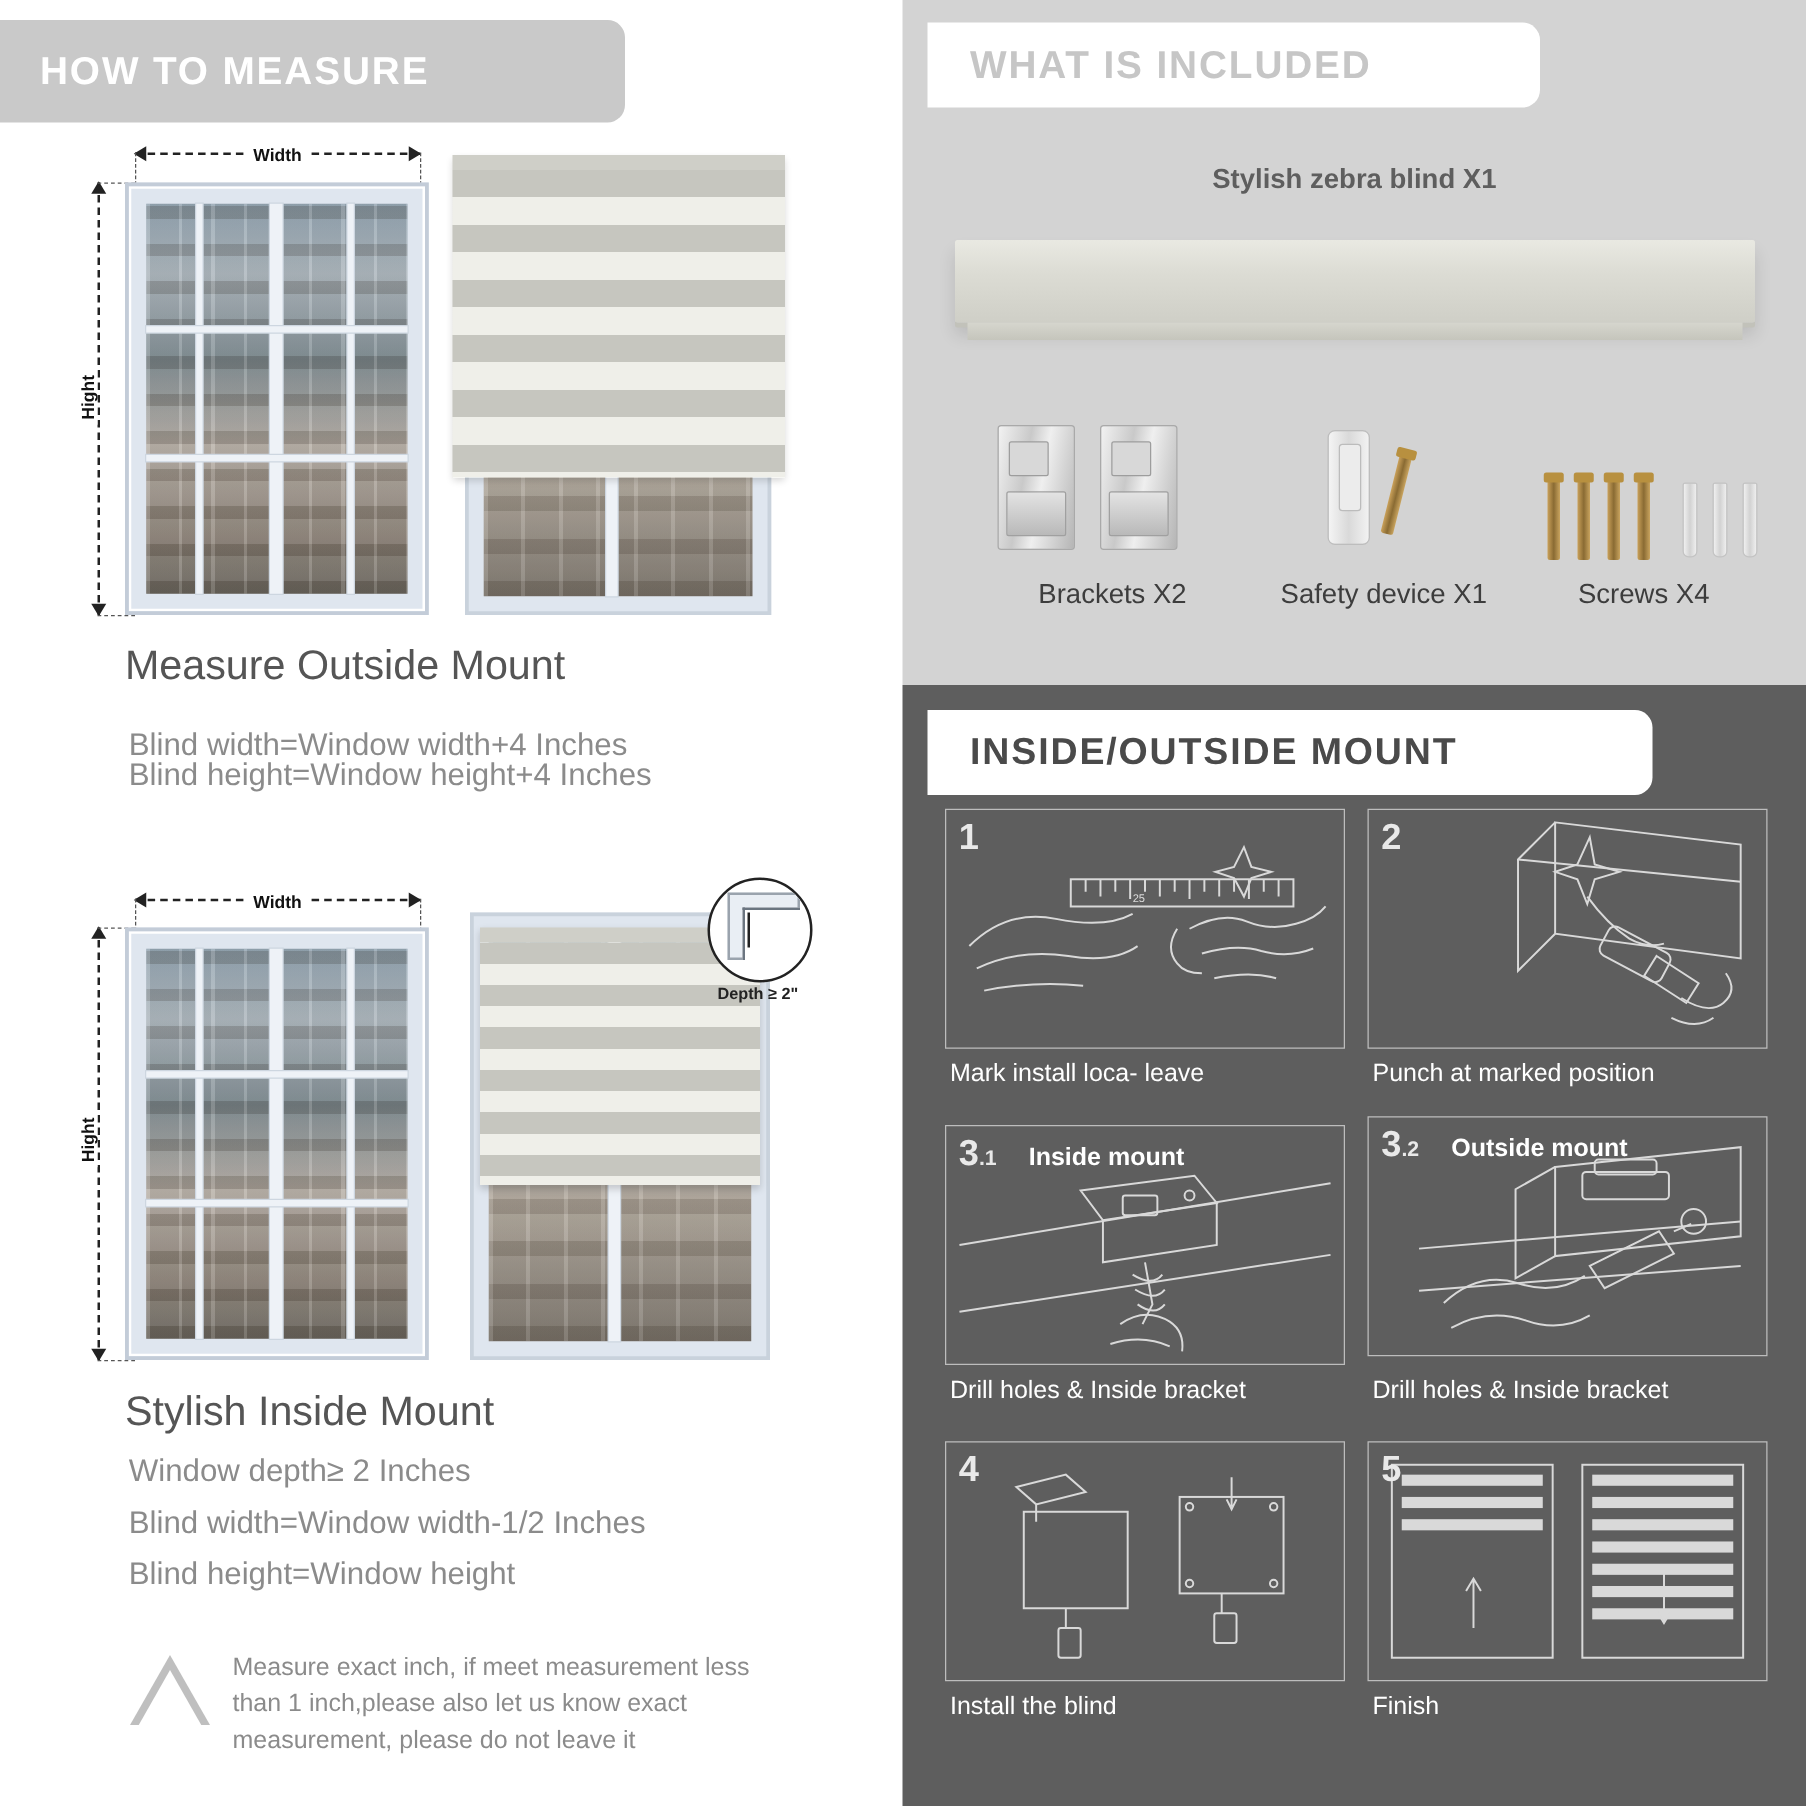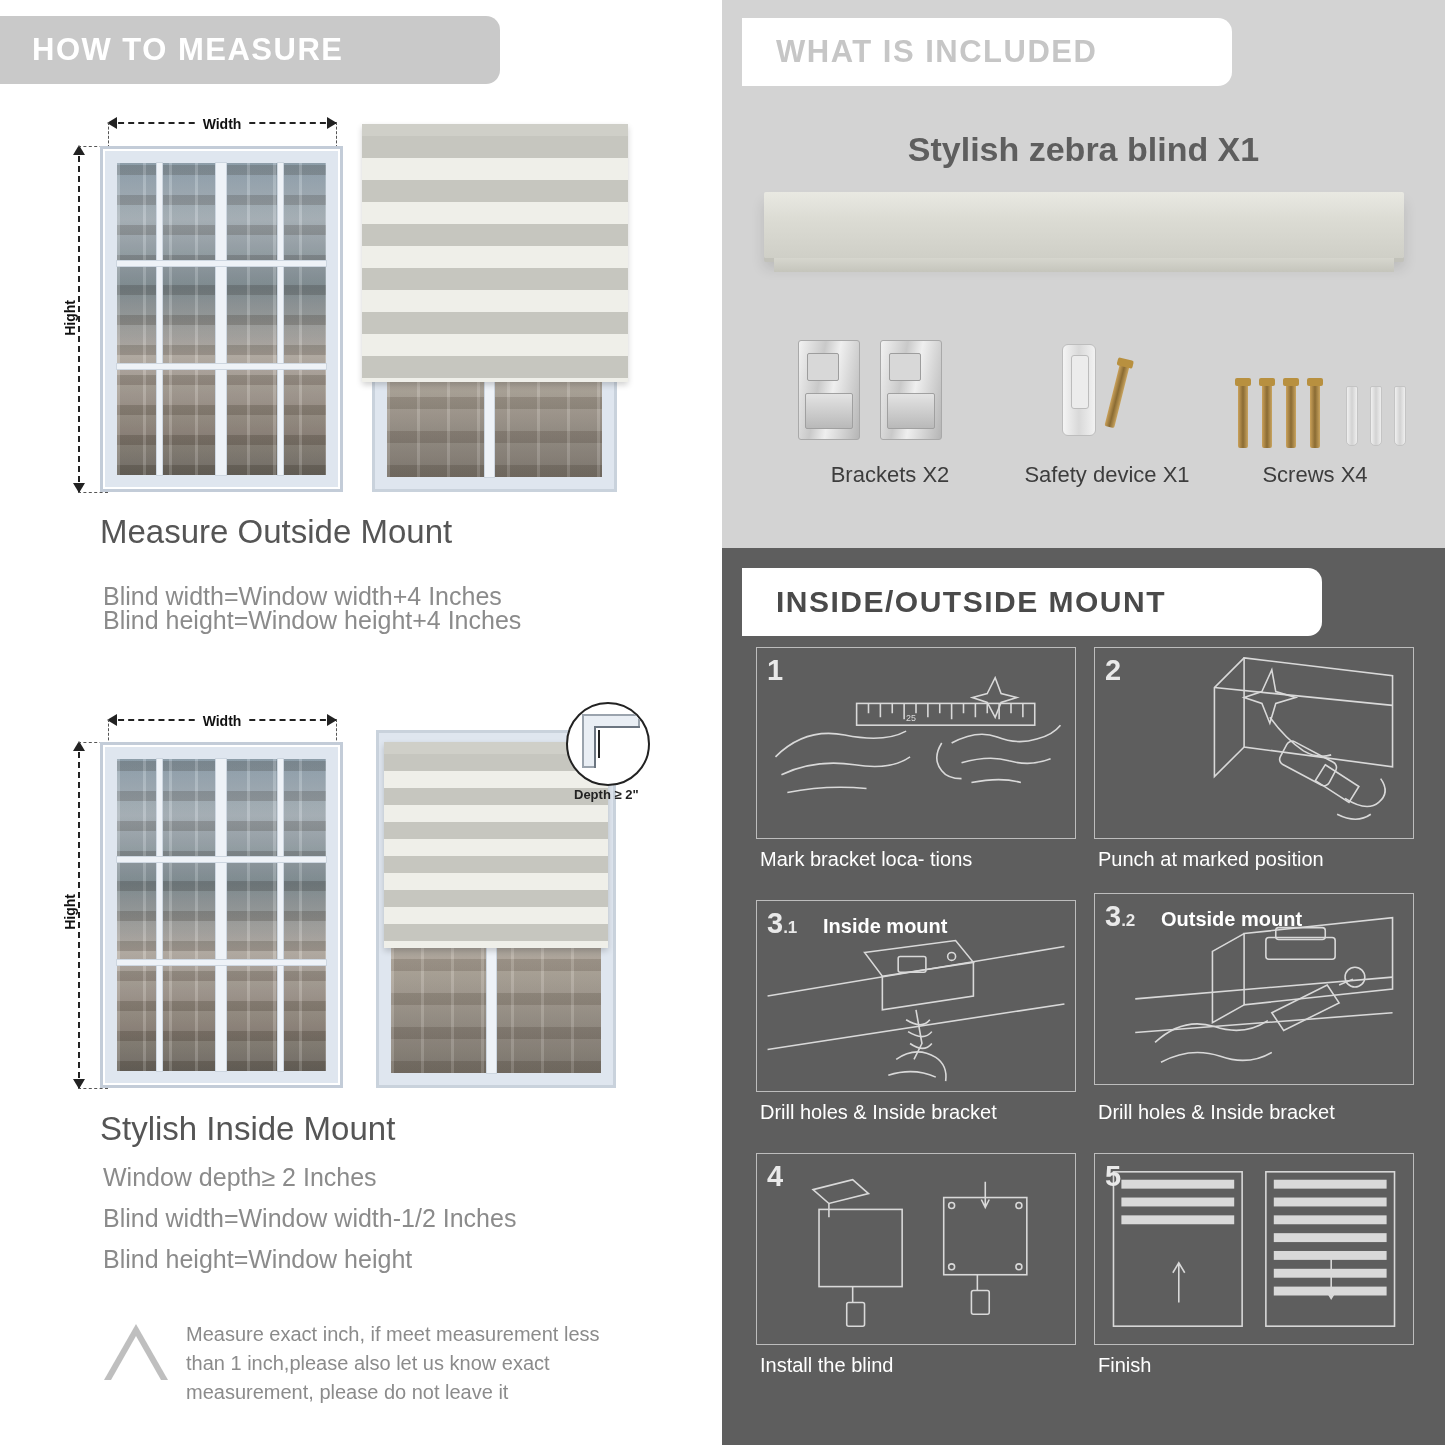--- a/index.html
+++ b/index.html
@@ -20,21 +20,21 @@
   .banner {
     position:absolute;
     background:#c9c9c9;
     border-radius:0 14px 14px 0;
     display:flex; align-items:center;
     color:#ffffff;
     font-weight:bold;
     letter-spacing:1.5px;
   }
   .banner.left {
-    left:0; top:16px; width:500px; height:68px;
+    left:0; top:16px; width:500px; height:82px;
     padding-left:32px; font-size:31px;
   }
 
   .dim-top {
     position:absolute;
     border-top:2px dashed #222;
     height:0;
   }
   .dim-top .cap-l, .dim-top .cap-r {
     position:absolute; top:-7px; width:0; height:0;
@@ -190,21 +190,21 @@
     position:absolute; left:722px; top:0; width:723px; height:548px;
     background:#d3d3d3;
   }
   .banner.rt {
     left:20px; top:18px; width:490px; height:68px;
     background:#ffffff; color:#c6c6c6; font-size:31px;
     border-radius:0 14px 14px 0; padding-left:34px;
   }
   .incl-title {
     position:absolute; left:0; right:0; top:130px; text-align:center;
-    font-size:34px; color:#5e5e5e; font-weight:bold;
+    font-size:22px; color:#5e5e5e; font-weight:bold;
   }
   .blind-product {
     position:absolute; left:42px; top:192px; width:640px; height:66px;
     background:linear-gradient(180deg,#e9e9e2 0%, #dcdcd4 40%, #cfcfc7 100%);
     box-shadow:0 4px 0 #c2c2ba, 0 10px 14px rgba(0,0,0,.12);
     border-radius:2px;
   }
   .blind-product:after {
     content:""; position:absolute; left:10px; right:10px; bottom:-14px; height:14px;
     background:linear-gradient(180deg,#d6d6ce,#c5c5bc);
@@ -432,21 +432,21 @@
           <text x="150" y="74" font-size="9" fill="#d9d9d9" stroke="none">25</text>
           <path d="M232 46 l8 -16 l6 16 l16 4 l-16 5 l-6 15 l-8 -15 l-15 -5 z"></path>
           <path d="M196 96 q26 -14 46 -6 q20 8 40 2 q16 -4 24 -14"></path>
           <path d="M206 116 q28 -8 48 -2 q22 6 42 -2"></path>
           <path d="M216 136 q30 -6 50 0"></path>
           <path d="M186 96 q-10 16 0 28 q6 8 20 8"></path>
         </svg>
       </div>
       <div class="num">1</div>
     </div>
-    <div class="step-cap" style="position:absolute; left:38px; top:300px; font-size:20px; color:#fff;">Mark bracket loca- tions</div>
+    <div class="step-cap" style="position:absolute; left:38px; top:300px; font-size:20px; color:#fff;">Mark install loca- leave</div>
 
     <div class="step" style="left:372px; top:99px; width:320px; height:192px;">
       <div class="sketch">
         <svg viewBox="0 0 320 192" fill="none" stroke="#d9d9d9" stroke-width="1.6">
           <path d="M150 10 L300 28 L300 120 L150 100 Z"></path>
           <path d="M150 10 L120 40 L120 130 L150 100"></path>
           <path d="M120 40 L300 58"></path>
           <path d="M168 44 l10 -22 l4 22 l20 6 l-20 6 l-6 20 l-8 -20 l-18 -6 z"></path>
           <path d="M176 70 q16 22 34 34 q14 8 28 4"></path>
           <rect x="196" y="92" width="56" height="26" rx="6" transform="rotate(28 196 92)"></rect>

